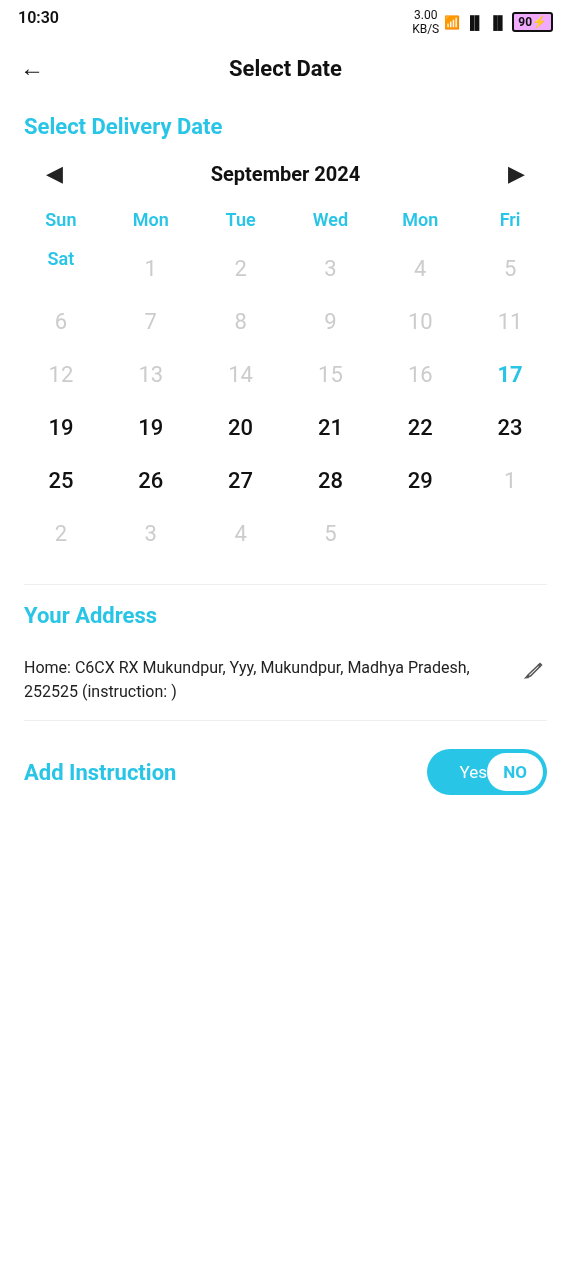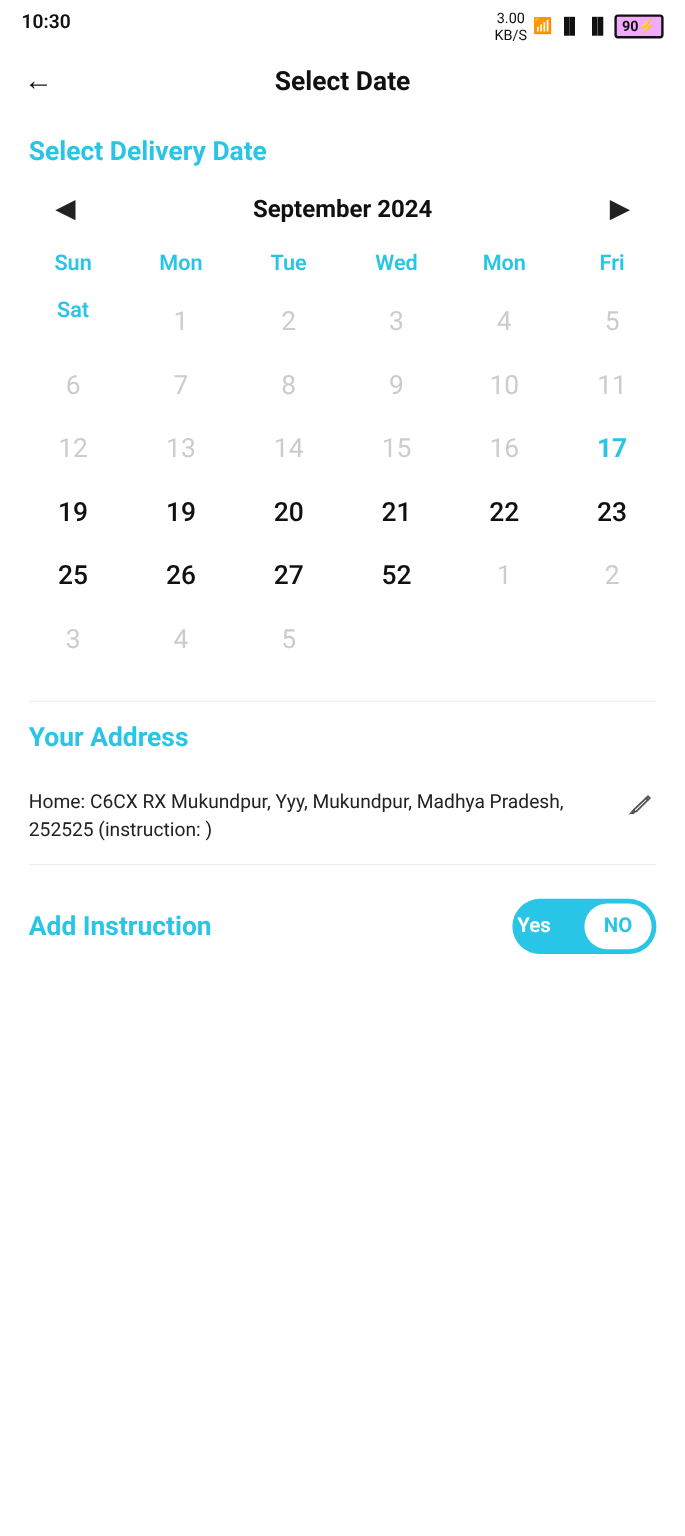--- a/index.html
+++ b/index.html
@@ -180,23 +180,23 @@
       background: #29c5e6;
       border-radius: 30px;
       padding: 4px;
       width: 120px;
       height: 46px;
       position: relative;
       cursor: pointer;
     }
     .toggle-yes {
       flex: 1;
-      text-align: left;
+      text-align: right;
       font-size: 17px;
-      font-weight: 700;
+      font-weight: 400;
       color: #fff;
       z-index: 2;
       position: relative;
     }
     .toggle-no {
       flex: 1;
       text-align: center;
       font-size: 17px;
       font-weight: 700;
       color: #29c5e6;
@@ -283,22 +283,23 @@
     <div class="cal-cell selectable">19</div>
     <div class="cal-cell selectable">19</div>
     <div class="cal-cell selectable">20</div>
     <div class="cal-cell selectable">21</div>
 
     <div class="cal-cell selectable">22</div>
     <div class="cal-cell selectable">23</div>
     <div class="cal-cell selectable">25</div>
     <div class="cal-cell selectable">26</div>
     <div class="cal-cell selectable">27</div>
-    <div class="cal-cell selectable">52</div>
-
+    <div class="cal-cell selectable">28</div>
+
+    <div class="cal-cell selectable">29</div>
     <div class="cal-cell other-month">1</div>
     <div class="cal-cell other-month">2</div>
     <div class="cal-cell other-month">3</div>
     <div class="cal-cell other-month">4</div>
     <div class="cal-cell other-month">5</div>
   </div>
 </div>
 
 <div style="height:24px;"></div>
 <div class="divider"></div>

